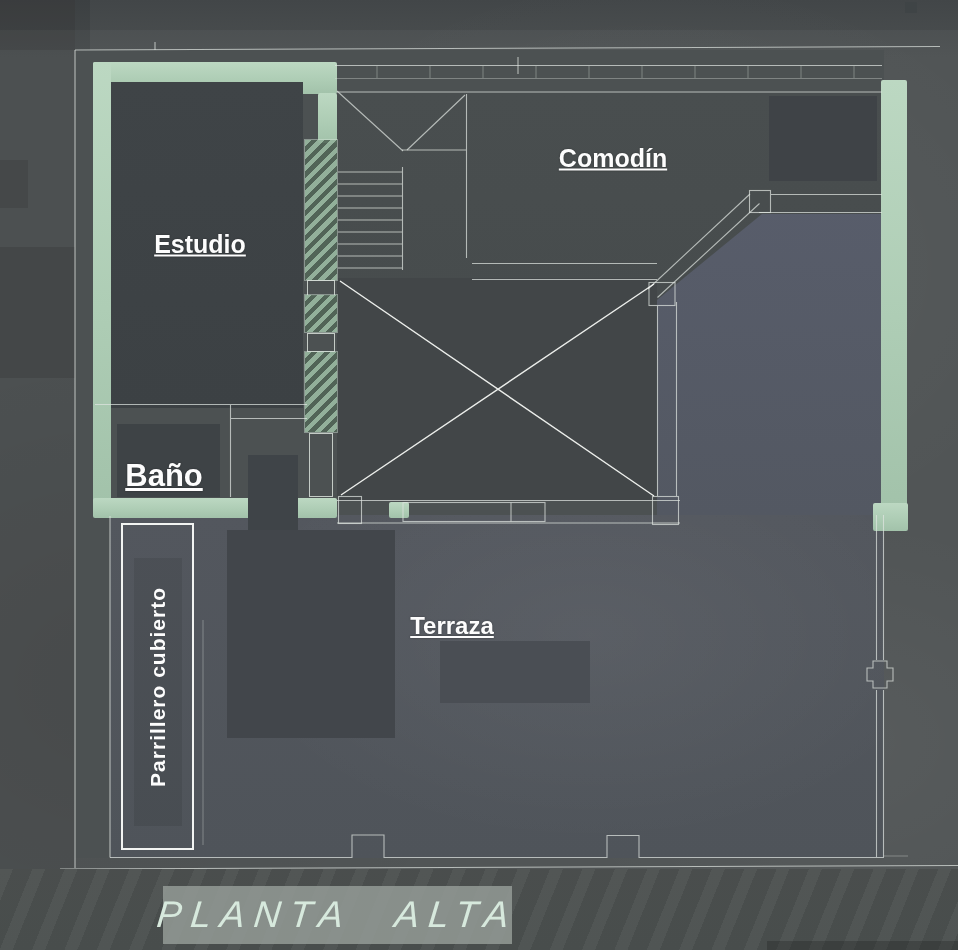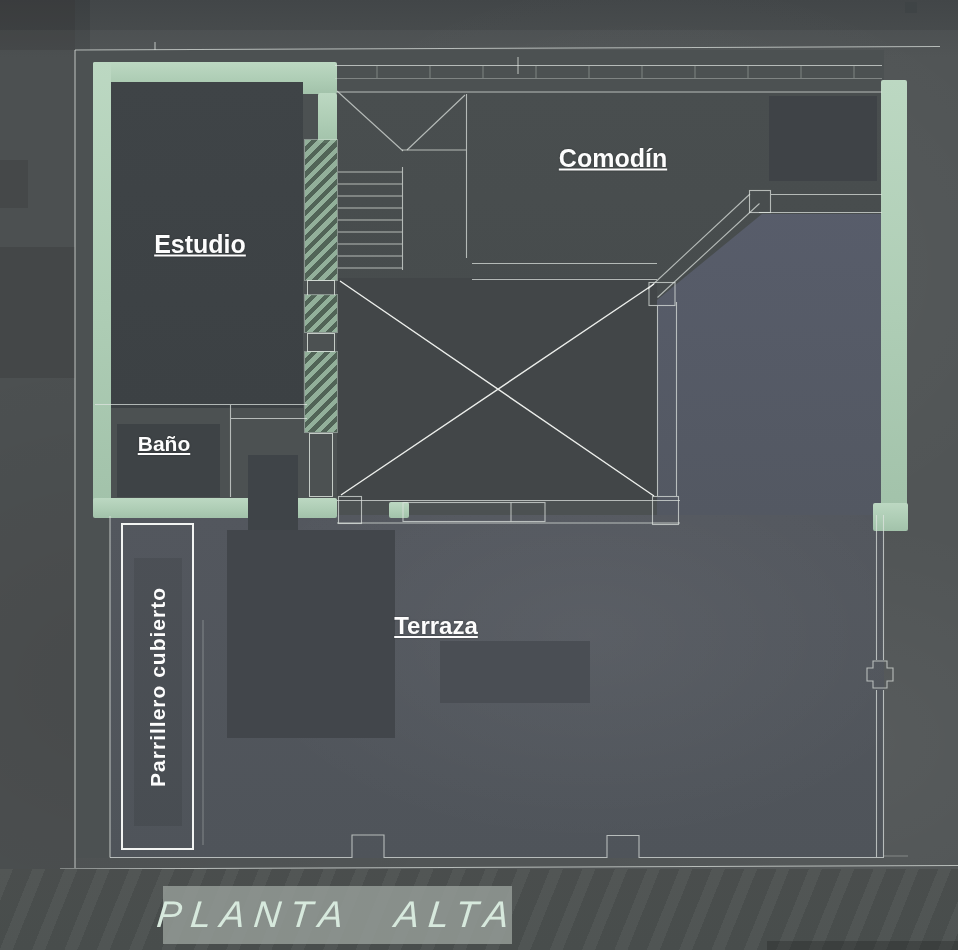--- a/index.html
+++ b/index.html
@@ -133,23 +133,23 @@
       <path d="M884,856 H908"></path>
       <path d="M203,620 V845"></path>
     </g>
     <g stroke="#f4f7f3" stroke-opacity="0.95" stroke-width="1.4" fill="none">
 
       <path d="M340,281 L654,496 M654,284 L341,495"></path>
     </g>
   </svg>
 
   <div class="abs label" style="left:200px;top:244px;font-size:25px;">Estudio</div>
-  <div class="abs label" style="left:164px;top:444px;font-size:21px;">Baño</div>
+  <div class="abs label" style="left:164px;top:476px;font-size:31px;">Baño</div>
   <div class="abs label" style="left:613px;top:158px;font-size:25px;">Comodín</div>
-  <div class="abs label" style="left:436px;top:626px;font-size:24px;">Terraza</div>
+  <div class="abs label" style="left:452px;top:626px;font-size:24px;">Terraza</div>
 
   <div id="parrillero-box" class="abs" style="left:121px;top:523px;width:69px;height:323px;">
     <span>Parrillero cubierto</span>
   </div>
 
   <div class="abs texture-diag" style="left:0;top:869px;width:958px;height:81px;"></div>
   <div class="abs" style="left:767px;top:941px;width:191px;height:9px;background:rgba(0,0,0,.18);"></div>
   <div id="banner" class="abs" style="left:163px;top:886px;width:349px;height:58px;">
     <span>PLANTA ALTA</span>
   </div>

